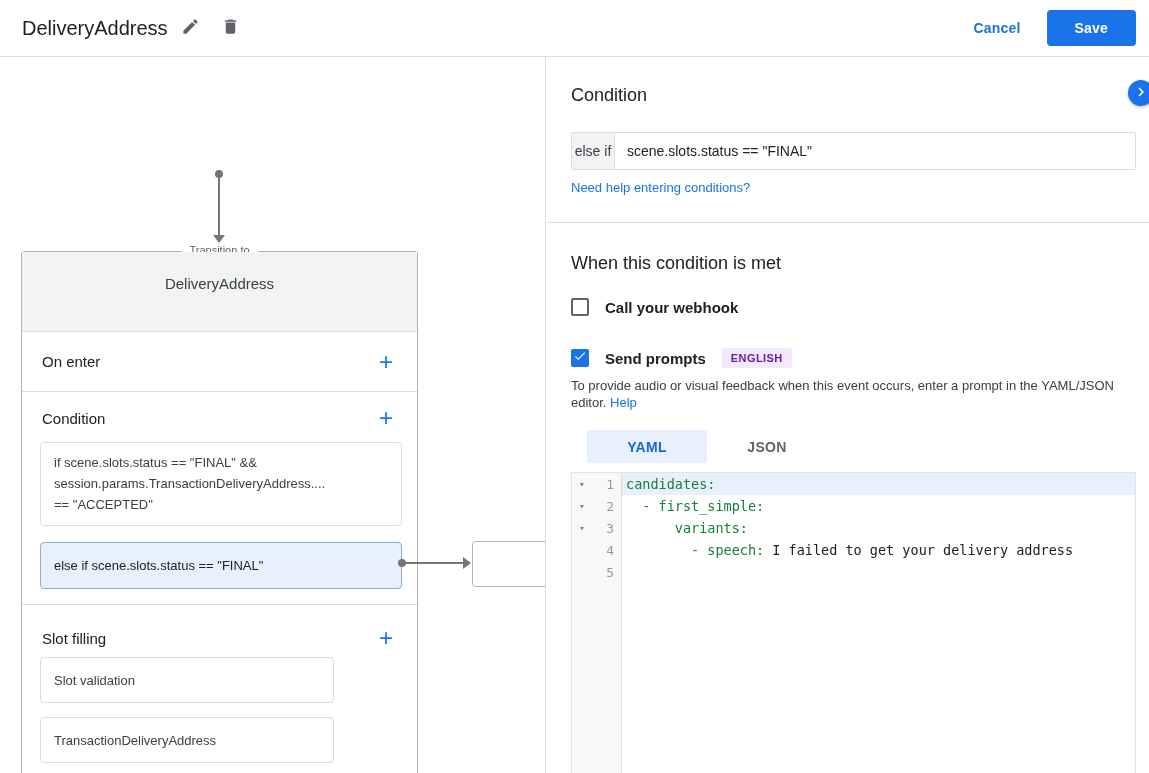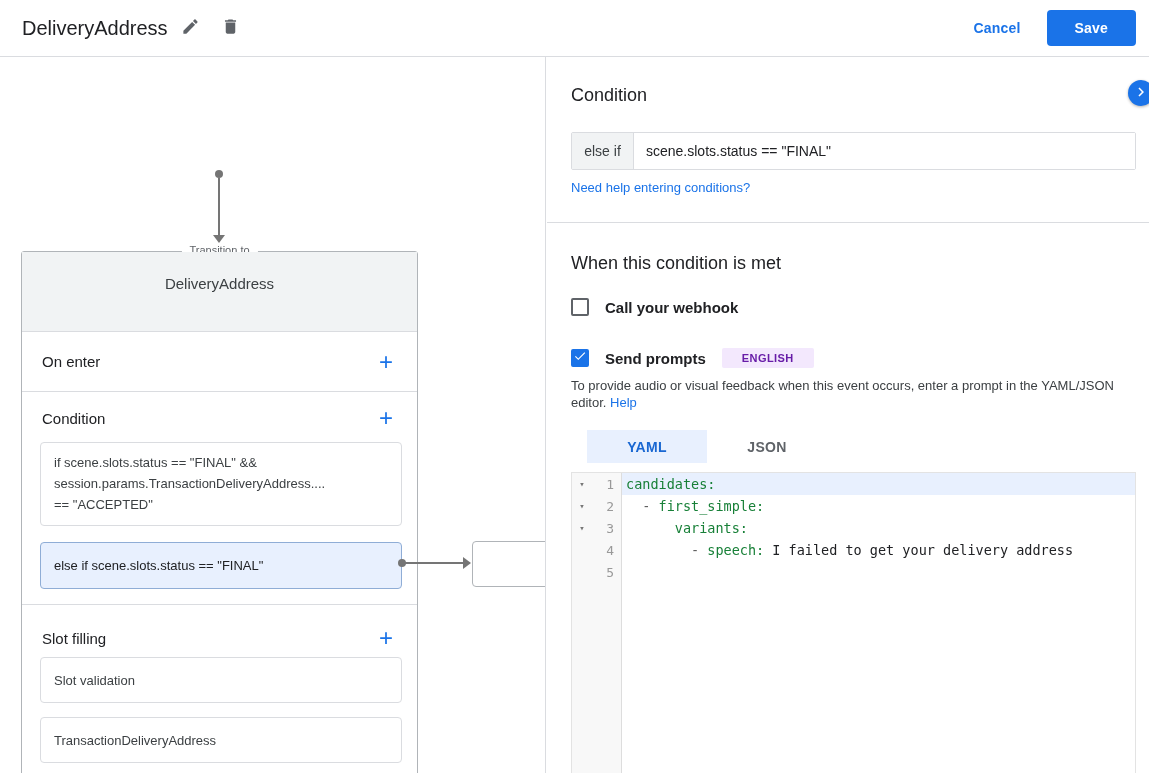--- a/index.html
+++ b/index.html
@@ -56,49 +56,49 @@
   .row-slot-head { top:362px; height:48px; }
   .section-label { font-size:15px; color:#202124; }
   .plus-btn { margin-left:auto; background:transparent; border:none; color:#1a73e8; font-size:24px;
               font-weight:300; cursor:pointer; line-height:24px; padding:0 4px; }
   .section-divider { position:absolute; left:0; top:352px; width:100%; height:1px; background:#dadce0; }
   .cond-box { position:absolute; left:18px; width:362px; background:#fff; border:1px solid #dadce0;
               border-radius:4px; font-size:13px; color:#3c4043; cursor:pointer; }
   .cond-box-1 { top:190px; height:84px; padding:9px 13px; line-height:21px; white-space:pre-line; }
   .cond-box-2 { top:290px; height:47px; background:#e8f0fe; border:1px solid #8fadd6;
                 display:flex; align-items:center; padding:0 13px; color:#202124; }
-  .slot-box { position:absolute; left:18px; width:362px; height:46px; background:#fff; border:1px solid #dadce0;
+  .slot-box { position:absolute; left:18px; width:294px; height:46px; background:#fff; border:1px solid #dadce0;
               border-radius:4px; display:flex; align-items:center; padding:0 13px; font-size:13px; color:#3c4043; cursor:pointer; }
   .slot-box-1 { top:405px; }
   .slot-box-2 { top:465px; }
 
   
   .panel-title { position:absolute; left:24px; top:28px; font-size:18px; color:#202124; }
   .collapse-btn { position:absolute; left:581px; top:23px; width:26px; height:26px; border-radius:50%;
                   background:#1a73e8; border:none; display:flex; align-items:center; justify-content:center;
                   cursor:pointer; box-shadow:0 1px 3px rgba(0,0,0,.3); }
   .cond-row { position:absolute; left:24px; top:75px; width:565px; height:38px; display:flex;
               border:1px solid #dadce0; border-radius:2px; }
-  .cond-prefix { width:62px; background:#f1f3f4; border-right:1px solid #dadce0; display:flex;
+  .cond-prefix { width:43px; background:#f1f3f4; border-right:1px solid #dadce0; display:flex;
                  align-items:center; justify-content:center; font-size:14px; color:#3c4043; }
   .cond-input { flex:1; border:none; outline:none; background:#fff; font-size:14px; color:#202124;
                 padding:0 12px; font-family:"Liberation Sans", sans-serif; }
   .help-link { position:absolute; left:24px; top:123px; font-size:13px; color:#1a73e8; text-decoration:none; cursor:pointer; }
   .panel-divider { position:absolute; left:0; top:165px; width:602px; height:1px; background:#dadce0; }
   .met-title { position:absolute; left:24px; top:196px; font-size:18px; color:#202124; }
 
   .check-row { position:absolute; left:24px; display:flex; align-items:center; }
   .row-webhook { top:241px; }
   .row-prompts { top:291px; }
   .checkbox { width:18px; height:18px; border:2px solid #5f6368; border-radius:2px; background:#fff;
               cursor:pointer; flex:0 0 auto; }
   .checkbox.checked { background:#1a73e8; border-color:#1a73e8; display:flex; align-items:center; justify-content:center; }
   .check-label { margin-left:16px; font-size:15px; font-weight:bold; color:#202124; cursor:pointer; }
   .lang-badge { margin-left:16px; background:#f3e8fd; color:#681da8; font-size:11px; font-weight:bold;
-                letter-spacing:.4px; padding:4px 20px; border-radius:2px; }
+                letter-spacing:.4px; padding:4px 9px; border-radius:2px; }
 
   .desc { position:absolute; left:24px; top:320px; width:556px; font-size:13px; color:#3c4043; line-height:17px; }
   .desc a { color:#1a73e8; text-decoration:none; cursor:pointer; }
 
   .tabs { position:absolute; left:40px; top:373px; display:flex;align-items:center; }
   .tab { width:120px; height:33px; display:flex; align-items:center; justify-content:center; font-size:14px;
          font-weight:bold; letter-spacing:.3px; color:#5f6368; cursor:pointer; background:transparent; border:none; }
   .tab.active { background:#e8f0fe; color:#1967d2; }
 
   

